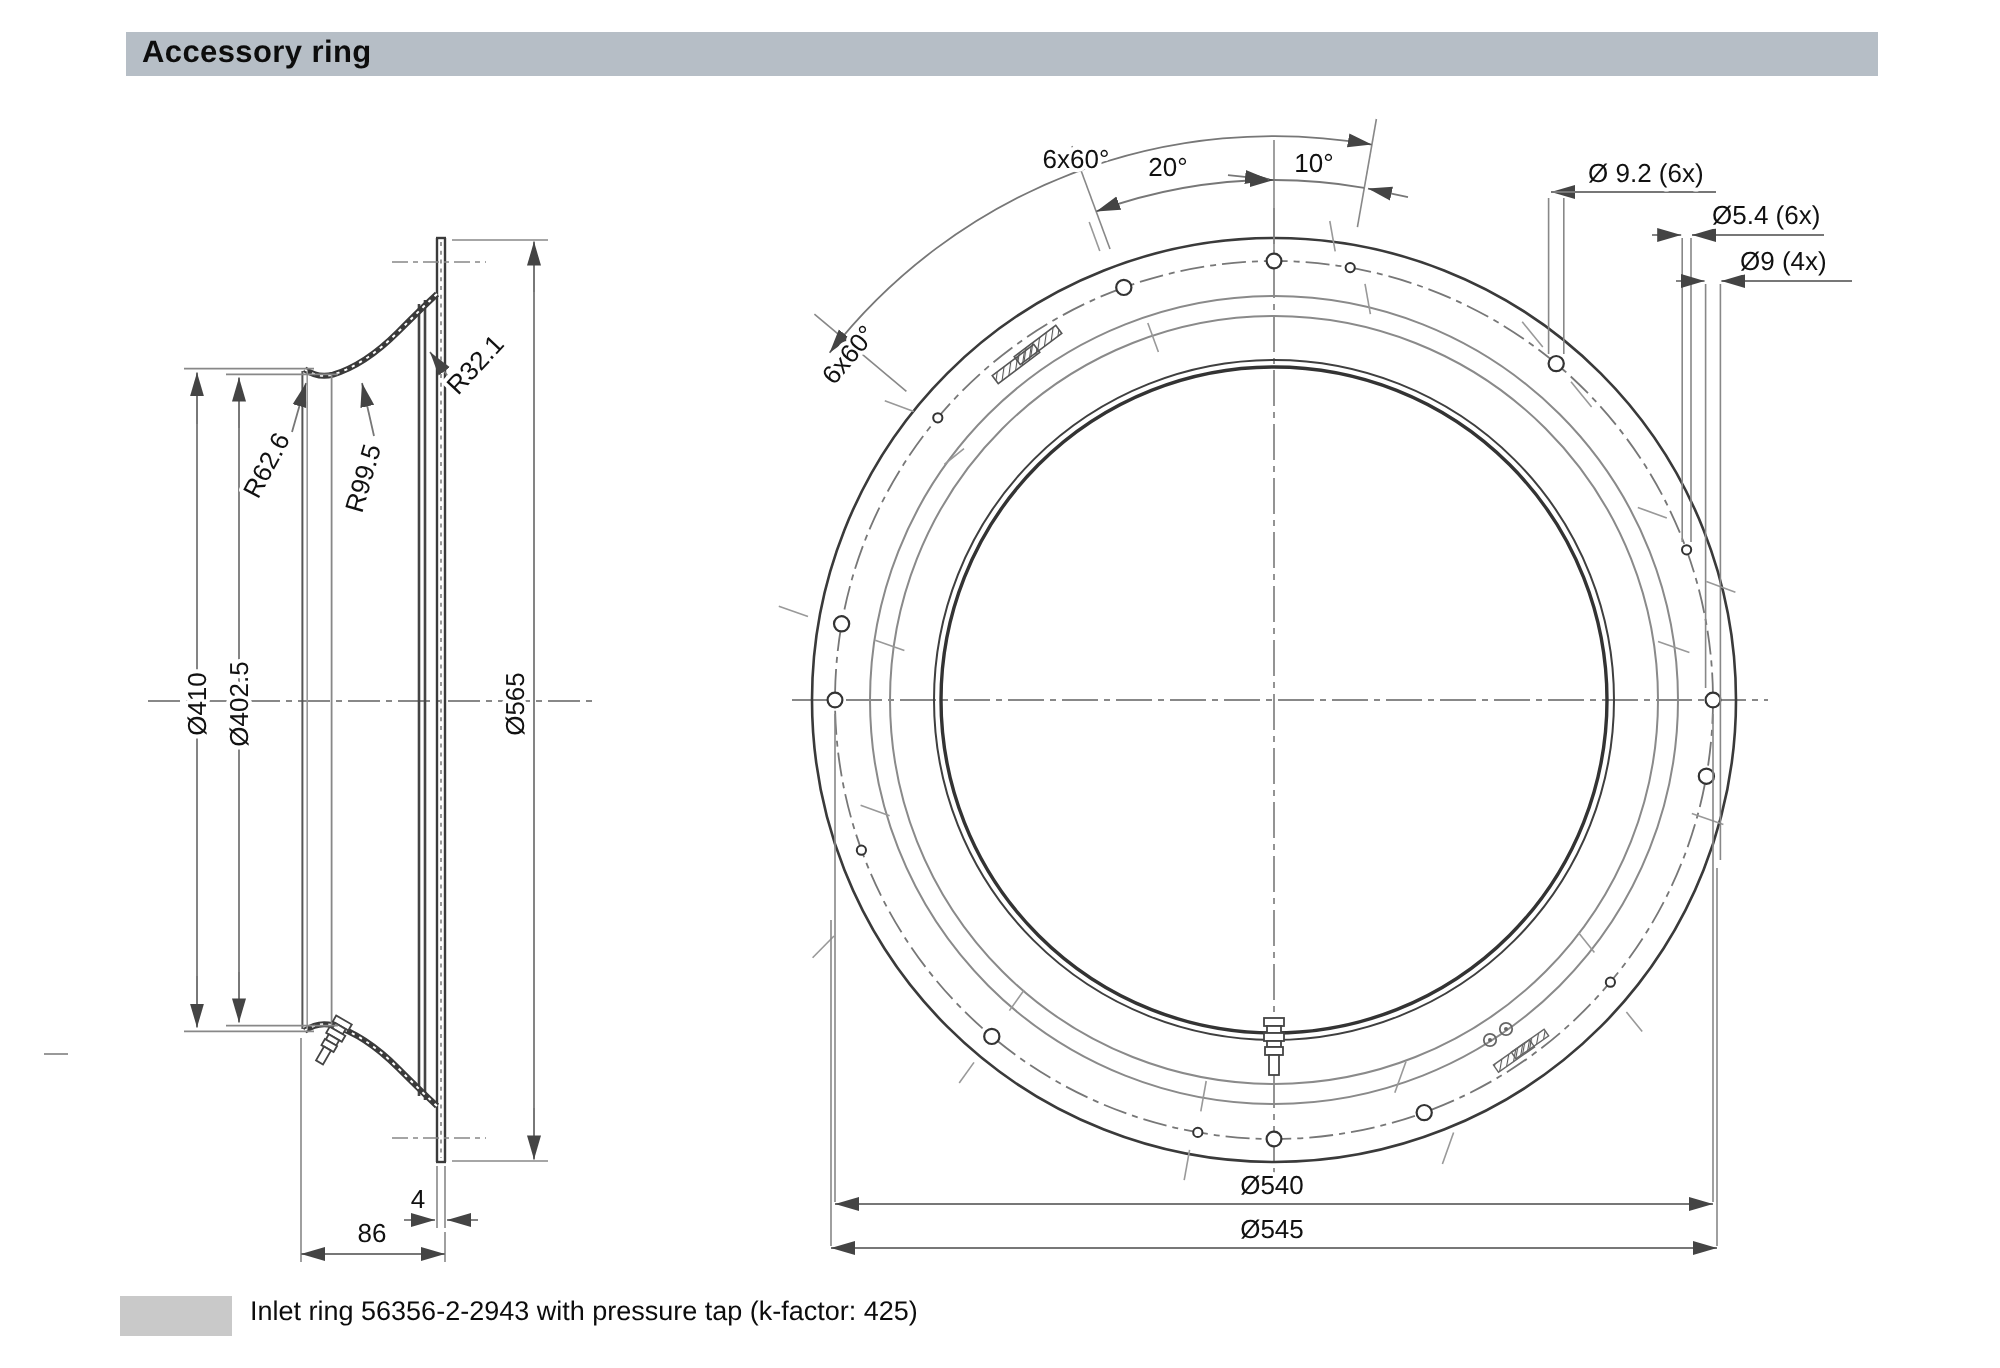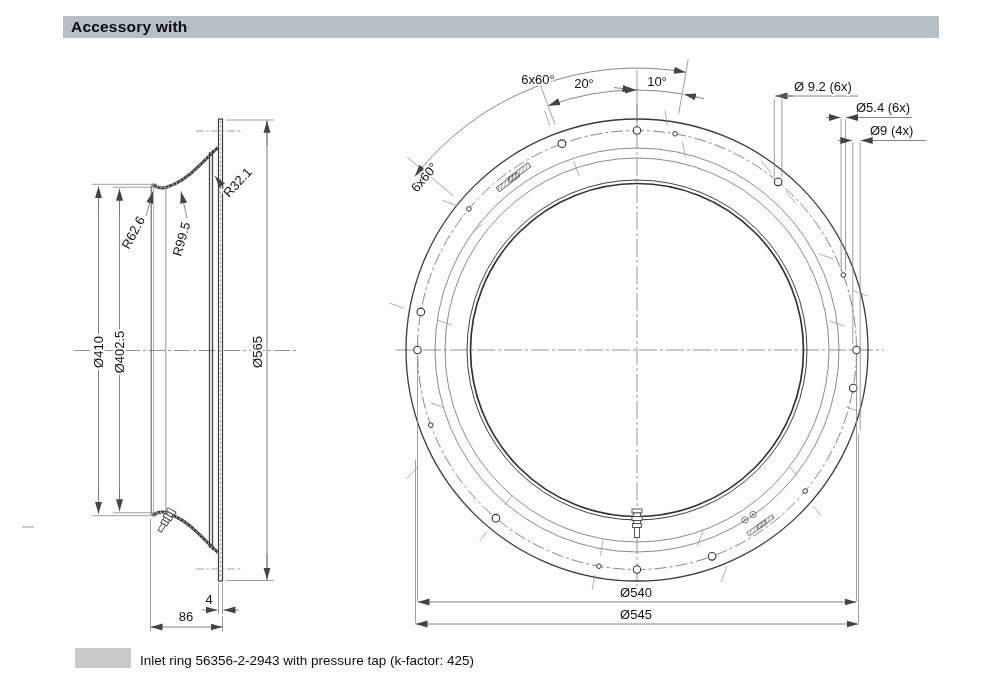--- a/index.html
+++ b/index.html
@@ -1,37 +1,37 @@
 <!DOCTYPE html>
 <html><head>
 <meta charset="utf-8">
 <style>
   html,body{margin:0;padding:0;background:#ffffff;}
   .page{position:relative;width:1000px;height:684px;background:#fff;overflow:hidden;
         font-family:"Liberation Sans",sans-serif;}
   .hdr{position:absolute;left:63px;top:16px;width:876px;height:22px;background:#b6bec6;
        display:flex;align-items:center;}
   .hdr span{font-size:15.5px;font-weight:bold;color:#0d0d0d;padding-left:8px;letter-spacing:.2px;}
-  .cap{position:absolute;left:75px;top:648px;width:900px;height:20px;display:flex;align-items:flex-end;}
+  .cap{position:absolute;left:60px;top:648px;width:900px;height:20px;display:flex;align-items:flex-start;}
   .capbox{width:56px;height:20px;background:#c9c9c9;margin-right:9px;flex:0 0 auto;}
   .cap span{font-size:13.5px;color:#0d0d0d;}
   svg text{font-family:"Liberation Sans",sans-serif;}
   .dt{font-size:13px;fill:#111;stroke:#fff;stroke-width:4px;paint-order:stroke;stroke-linejoin:round;}
   .ln{stroke:#3a3a3a;}
   .dim{stroke:#777;stroke-width:0.9;fill:none;}
   .ext{stroke:#888;stroke-width:0.8;fill:none;}
   .cl{stroke:#888;stroke-width:0.9;fill:none;}
 </style>
 </head>
 <body>
 
 <div class="page">
 
   <div class="hdr">
-    <span>Accessory with</span>
+    <span>Accessory ring</span>
   </div>
 
   <svg width="1000" height="684" viewBox="0 0 1000 684">
     <defs>
       <marker id="ae" orient="auto" markerWidth="13" markerHeight="9" refX="12" refY="4.5" markerUnits="userSpaceOnUse">
         <path d="M0,1 L12,4.5 L0,8 z" fill="#444"></path>
       </marker>
       <marker id="as" orient="auto-start-reverse" markerWidth="13" markerHeight="9" refX="12" refY="4.5" markerUnits="userSpaceOnUse">
         <path d="M0,1 L12,4.5 L0,8 z" fill="#444"></path>
       </marker>

